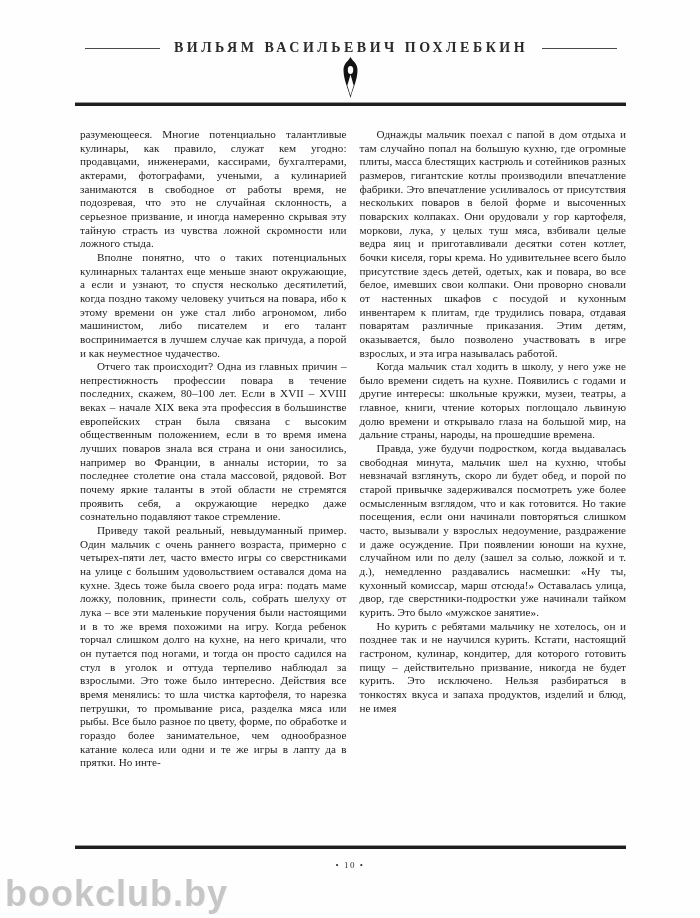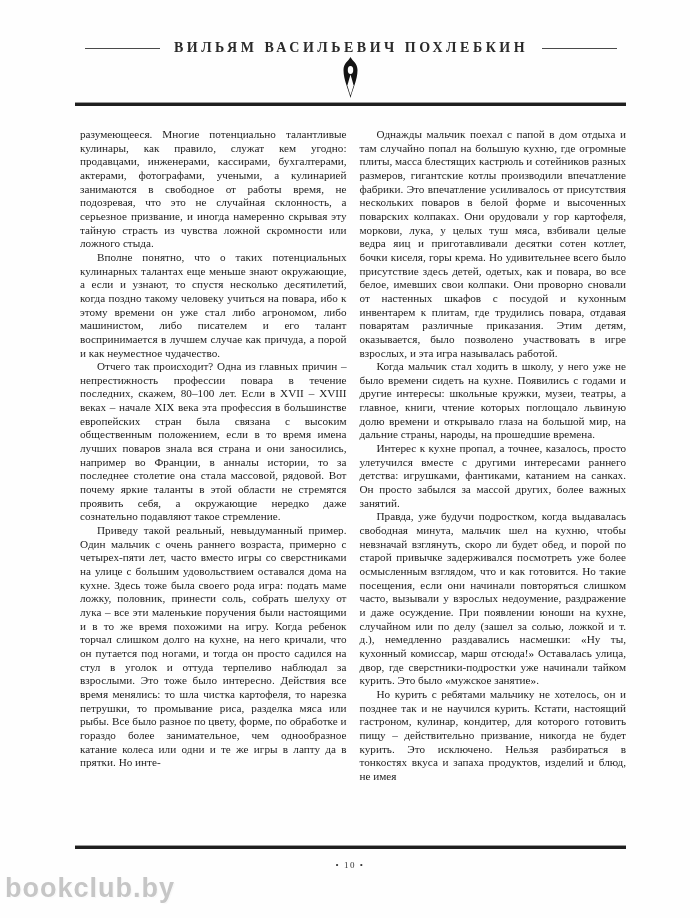--- a/index.html
+++ b/index.html
@@ -88,21 +88,21 @@
     text-align: center;
     font-size: 9px;
     letter-spacing: 1.5px;
     color: #333333;
   }
   .watermark {
     position: absolute;
     left: 5px;
     top: 873px;
     font-family: "Liberation Sans", sans-serif;
-    font-size: 27px;
+    font-size: 36px;
     font-weight: bold;
     color: #c6c6c6;
     letter-spacing: 1px;
     text-shadow: 0 1px 2px rgba(255,255,255,0.95), 0 0 5px rgba(255,255,255,0.9), 1px 1px 1px rgba(0,0,0,0.06);
   }
 </style>
 </head>
 <body>
 
 <div class="page">
@@ -126,21 +126,20 @@
   <div class="columns">
     <div class="col">
         <p class="">разумеющееся. Многие потенциально талантливые кулинары, как правило, служат кем угодно: продавцами, инженерами, кассирами, бухгалтерами, актерами, фотографами, учеными, а кулинарией занимаются в свободное от работы время, не подозревая, что это не случайная склонность, а серьезное призвание, и иногда намеренно скрывая эту тайную страсть из чувства ложной скромности или ложного стыда.</p>
         <p class="indent">Вполне понятно, что о таких потенциальных кулинарных талантах еще меньше знают окружающие, а если и узнают, то спустя несколько десятилетий, когда поздно такому человеку учиться на повара, ибо к этому времени он уже стал либо агрономом, либо машинистом, либо писателем и его талант воспринимается в лучшем случае как причуда, а порой и как неуместное чудачество.</p>
         <p class="indent">Отчего так происходит? Одна из главных причин – непрестижность профессии повара в течение последних, скажем, 80–100 лет. Если в XVII – XVIII веках – начале XIX века эта профессия в большинстве европейских стран была связана с высоким общественным положением, если в то время имена лучших поваров знала вся страна и они заносились, например во Франции, в анналы истории, то за последнее столетие она стала массовой, рядовой. Вот почему яркие таланты в этой области не стремятся проявить себя, а окружающие нередко даже сознательно подавляют такое стремление.</p>
         <p class="indent">Приведу такой реальный, невыдуманный пример. Один мальчик с очень раннего возраста, примерно с четырех-пяти лет, часто вместо игры со сверстниками на улице с большим удовольствием оставался дома на кухне. Здесь тоже была своего рода игра: подать маме ложку, половник, принести соль, собрать шелуху от лука – все эти маленькие поручения были настоящими и в то же время похожими на игру. Когда ребенок торчал слишком долго на кухне, на него кричали, что он путается под ногами, и тогда он просто садился на стул в уголок и оттуда терпеливо наблюдал за взрослыми. Это тоже было интересно. Действия все время менялись: то шла чистка картофеля, то нарезка петрушки, то промывание риса, разделка мяса или рыбы. Все было разное по цвету, форме, по обработке и гораздо более занимательное, чем однообразное катание колеса или одни и те же игры в лапту да в прятки. Но инте-</p>
       </div>
     <div class="col">
         <p class="indent">Однажды мальчик поехал с папой в дом отдыха и там случайно попал на большую кухню, где огромные плиты, масса блестящих кастрюль и сотейников разных размеров, гигантские котлы производили впечатление фабрики. Это впечатление усиливалось от присутствия нескольких поваров в белой форме и высоченных поварских колпаках. Они орудовали у гор картофеля, моркови, лука, у целых туш мяса, взбивали целые ведра яиц и приготавливали десятки сотен котлет, бочки киселя, горы крема. Но удивительнее всего было присутствие здесь детей, одетых, как и повара, во все белое, имевших свои колпаки. Они проворно сновали от настенных шкафов с посудой и кухонным инвентарем к плитам, где трудились повара, отдавая поварятам различные приказания. Этим детям, оказывается, было позволено участвовать в игре взрослых, и эта игра называлась работой.</p>
         <p class="indent">Когда мальчик стал ходить в школу, у него уже не было времени сидеть на кухне. Появились с годами и другие интересы: школьные кружки, музеи, театры, а главное, книги, чтение которых поглощало львиную долю времени и открывало глаза на большой мир, на дальние страны, народы, на прошедшие времена.</p>
-        <p class="indent">Интерес к кухне пропал, а точнее, казалось, просто улетучился вместе с другими интересами раннего детства: игрушками, фантиками, катанием на санках. Он просто забылся за массой других, более важных занятий.</p>
         <p class="indent">Правда, уже будучи подростком, когда выдавалась свободная минута, мальчик шел на кухню, чтобы невзначай взглянуть, скоро ли будет обед, и порой по старой привычке задерживался посмотреть уже более осмысленным взглядом, что и как готовится. Но такие посещения, если они начинали повторяться слишком часто, вызывали у взрослых недоумение, раздражение и даже осуждение. При появлении юноши на кухне, случайном или по делу (зашел за солью, ложкой и т. д.), немедленно раздавались насмешки: «Ну ты, кухонный комиссар, марш отсюда!» Оставалась улица, двор, где сверстники-подростки уже начинали тайком курить. Это было «мужское занятие».</p>
         <p class="indent">Но курить с ребятами мальчику не хотелось, он и позднее так и не научился курить. Кстати, настоящий гастроном, кулинар, кондитер, для которого готовить пищу – действительно призвание, никогда не будет курить. Это исключено. Нельзя разбираться в тонкостях вкуса и запаха продуктов, изделий и блюд, не имея</p>
       </div>
   </div>
 
   <div class="thick-rule bottom"></div>
 
   <div class="page-number">• 10 •</div>
 
   <div class="watermark">bookclub.by</div>

